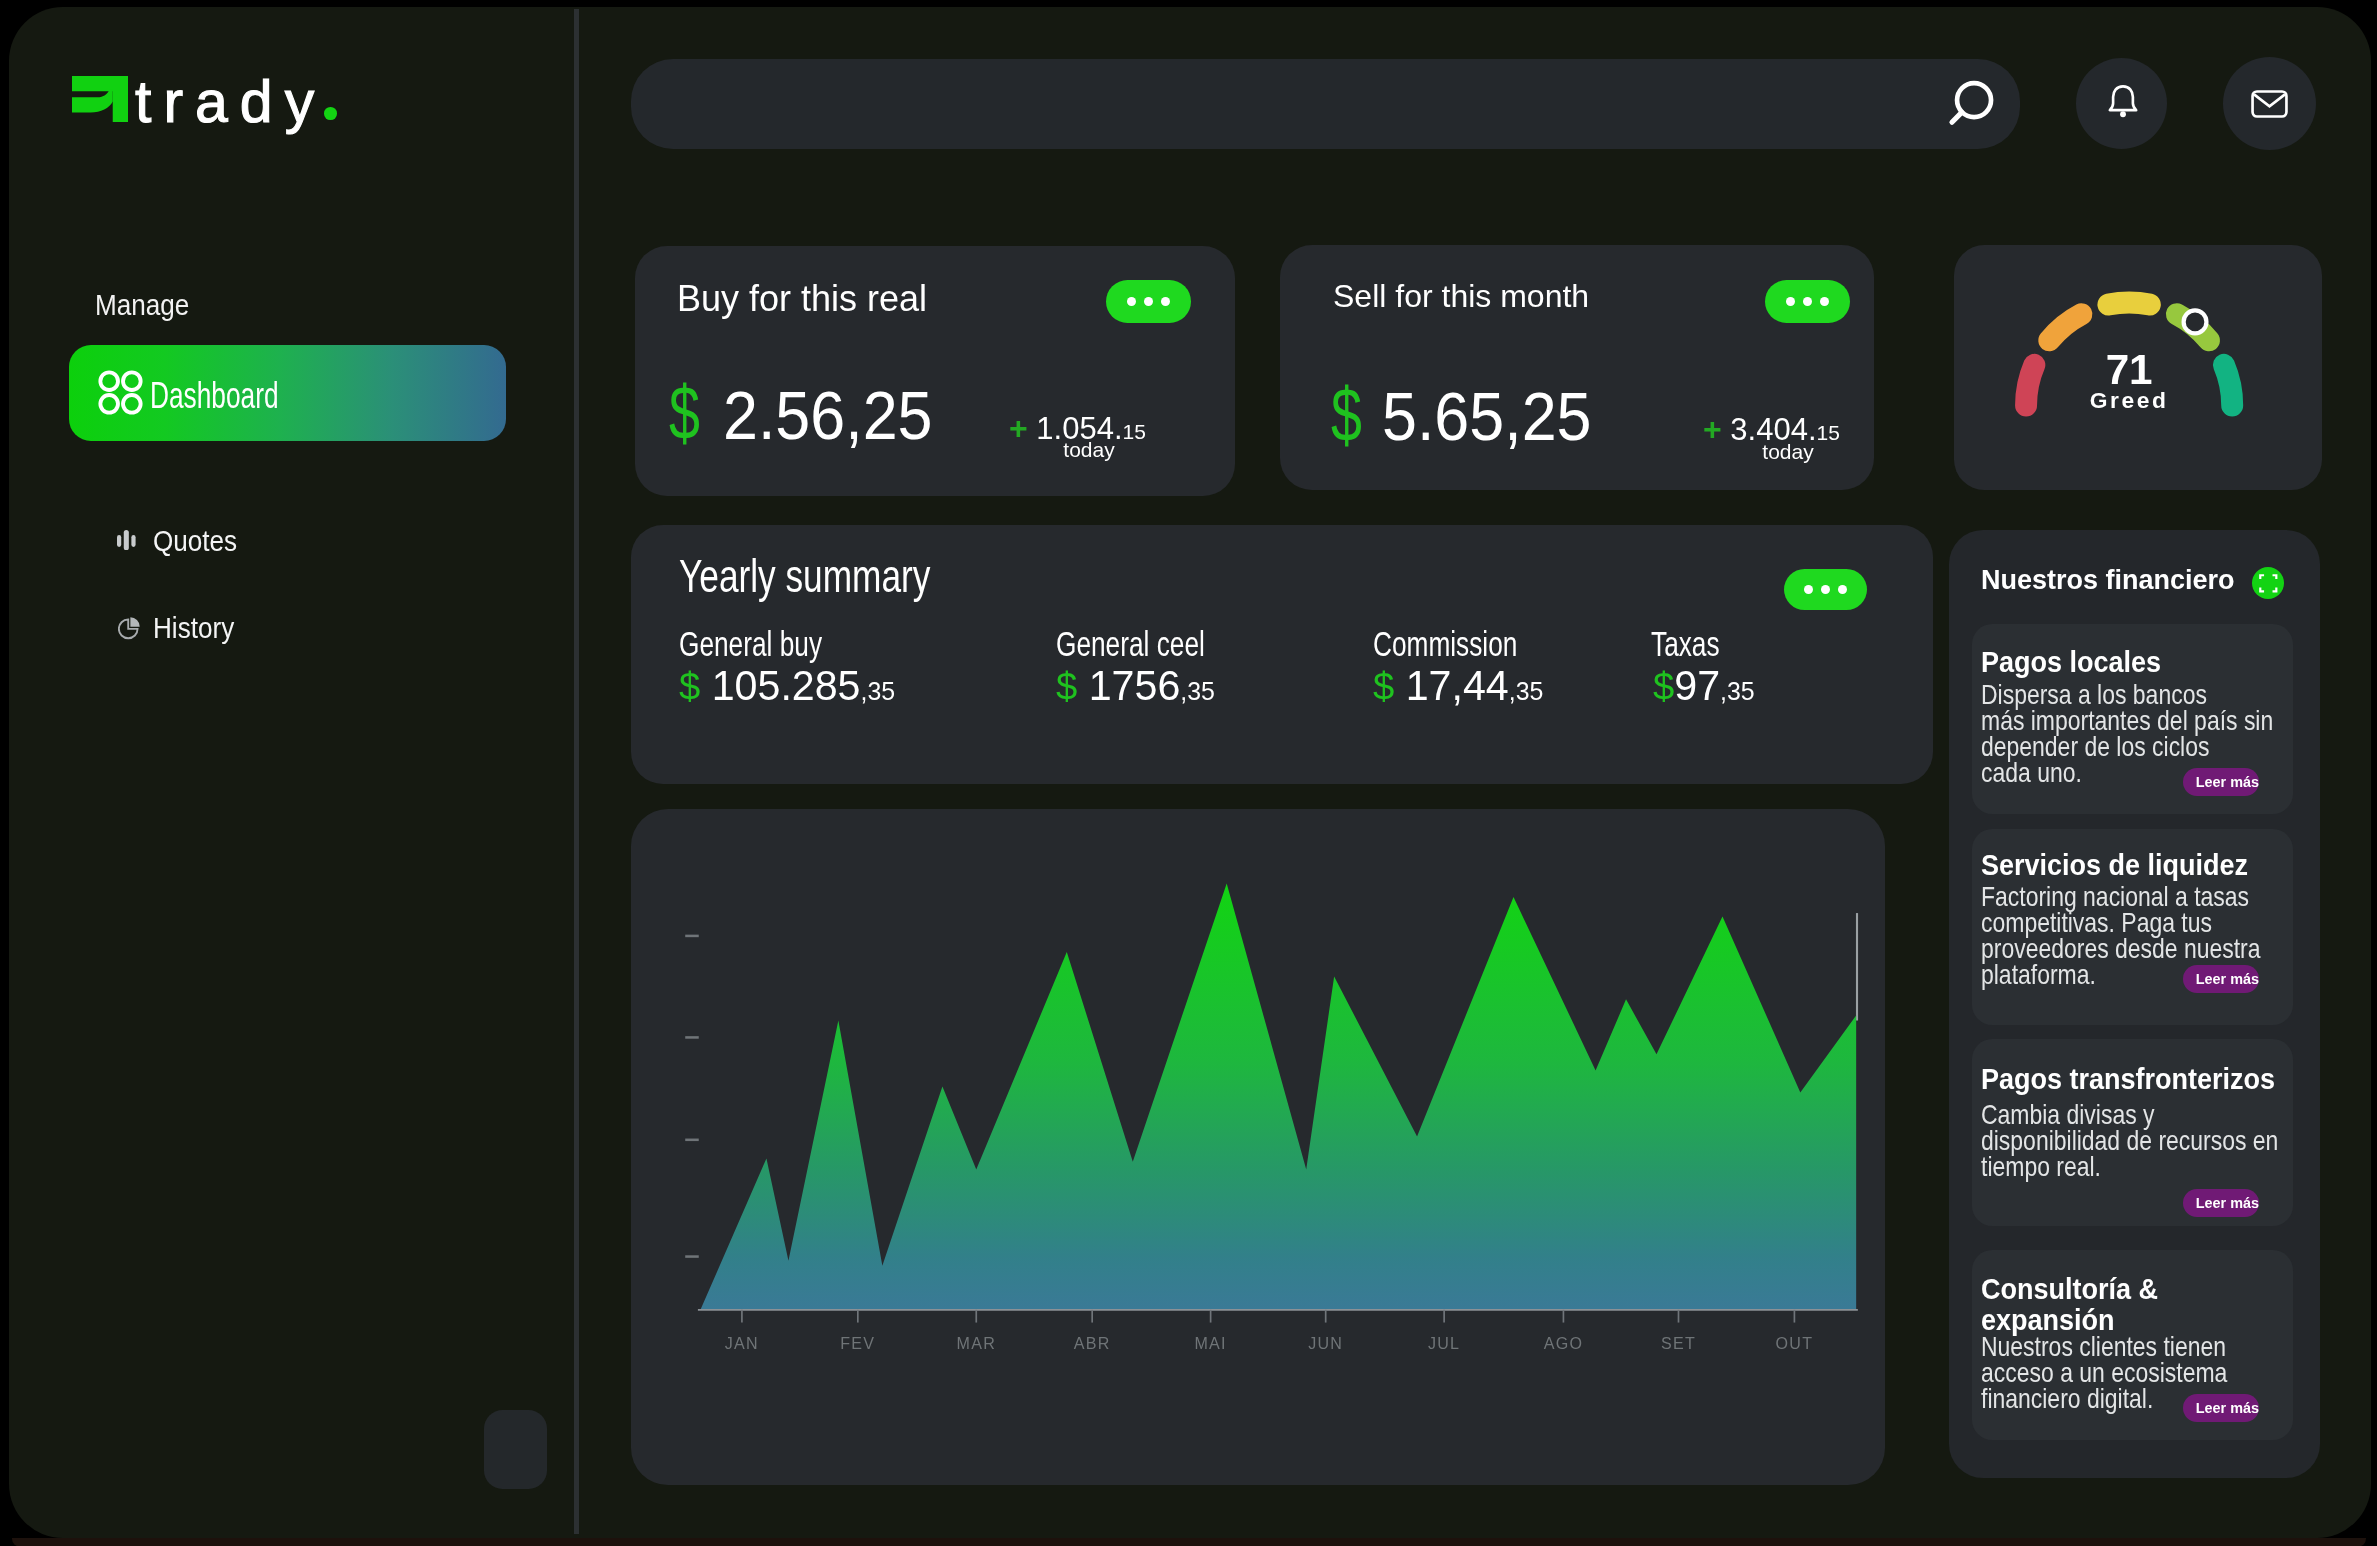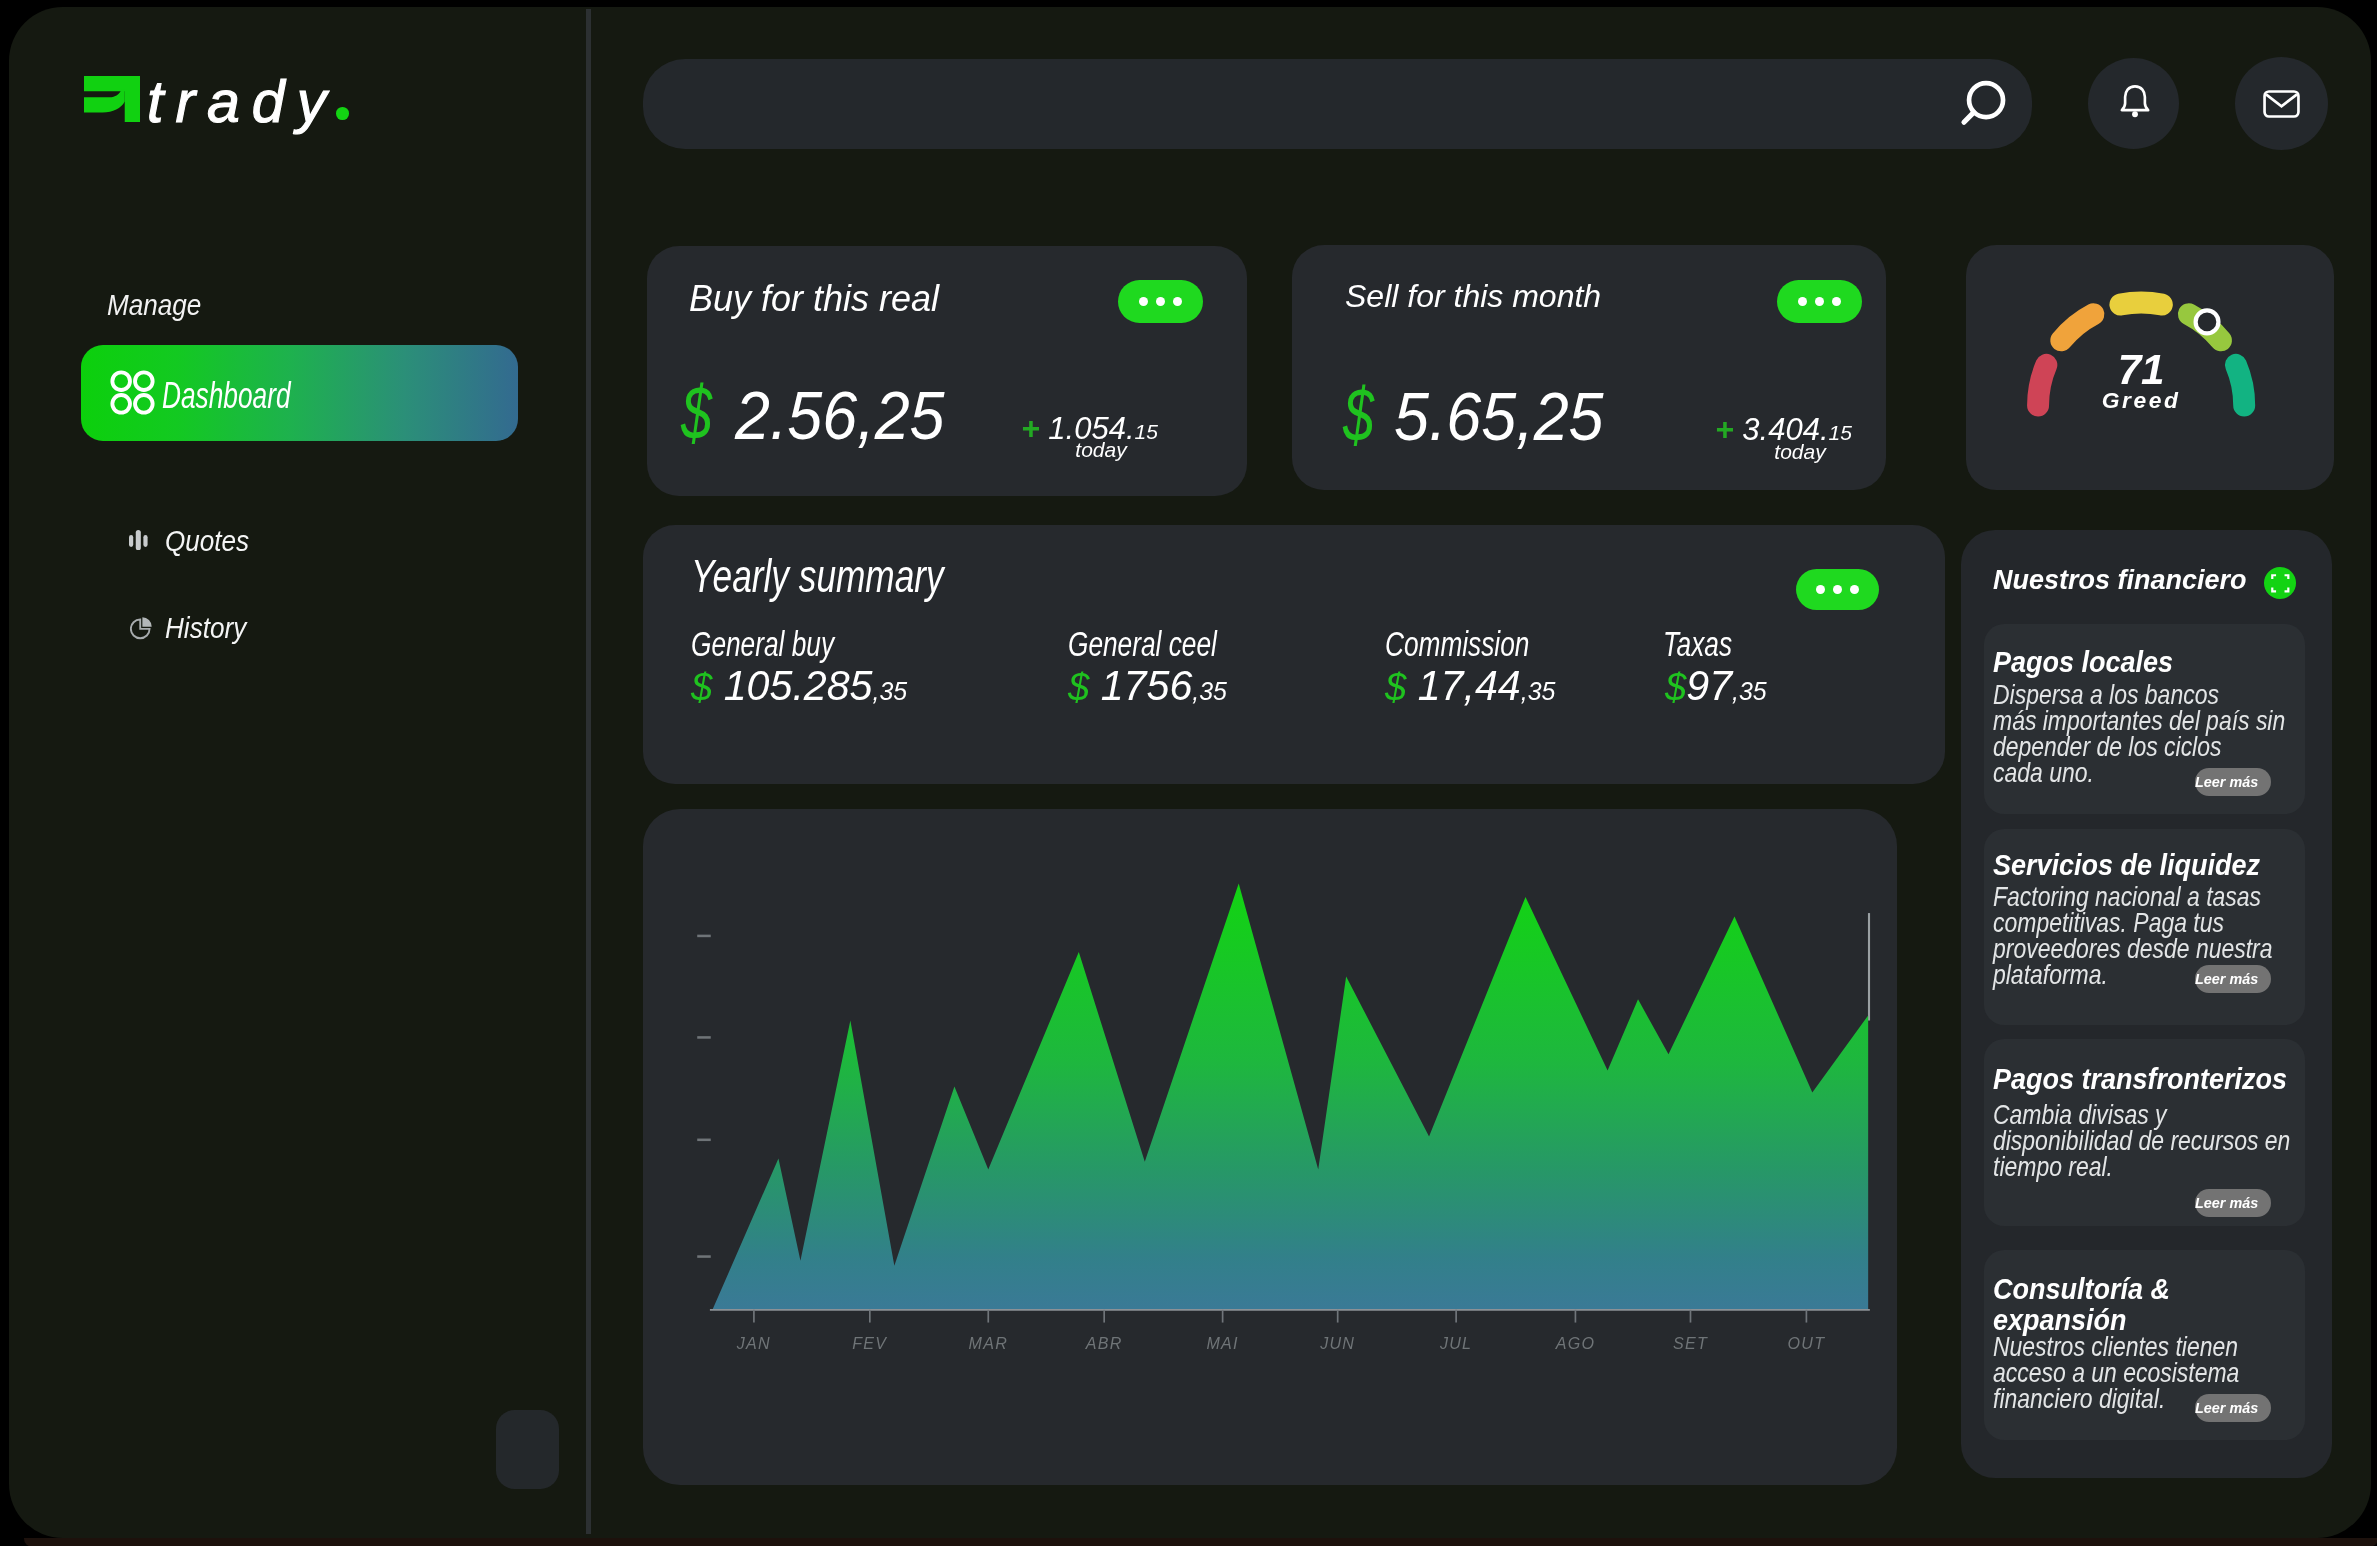--- a/index.html
+++ b/index.html
@@ -1,29 +1,29 @@
 <!DOCTYPE html>
 <html style="font-size:13.5px"><head>
 <meta charset="utf-8">
 <style>
   * { margin:0; padding:0; box-sizing:border-box; }
   html,body { width:2377px; height:1547px; background:#000; overflow:hidden;
     font-family:"Liberation Sans", sans-serif; }
   .app { position:absolute; left:8.5px; top:6.8px; width:2362px; height:1531px;
     background:#151911; border-radius:54px; }
-  .page { position:absolute; left:12px; top:0; width:2350px; height:1547px;font-style:italic; }
+  .page { position:absolute; left:0; top:0; width:2350px; height:1547px; }
   .abs { position:absolute; }
   .card { position:absolute; background:#26292d; border-radius:32px; }
   .pill3 { position:absolute; width:85px; height:43px; border-radius:22px; background:#1fd91f;
     display:flex; align-items:center; justify-content:center; gap:7.6px; }
   .pill3 i { width:9.3px; height:9.3px; border-radius:50%; background:#fff; }
   .white { color:#fff; }
   .nw { white-space:nowrap; transform-origin:0 0; }
-  .leer { position:absolute; width:76px; height:28px; border-radius:14.4px; background:#737373;
-    text-align:left; line-height:28px; font-size:14.4px; font-weight:bold; color:#fff; }
+  .leer { position:absolute; width:76px; height:28px; border-radius:14.4px; background:#701a75;
+    text-align:right; line-height:28px; font-size:14.4px; font-weight:bold; color:#fff; }
   .svctitle { position:absolute; font-weight:bold; color:#fff; font-size:30px;
     white-space:nowrap; transform-origin:0 0; transform:scaleX(.9); }
   .svcbody { position:absolute; font-size:28px; line-height:26px; color:#e3e5e6;
     white-space:nowrap; transform-origin:0 0; transform:scaleX(.82); }
 </style>
 </head>
 <body>
 <div class="app"></div>
 <div class="page">
 

